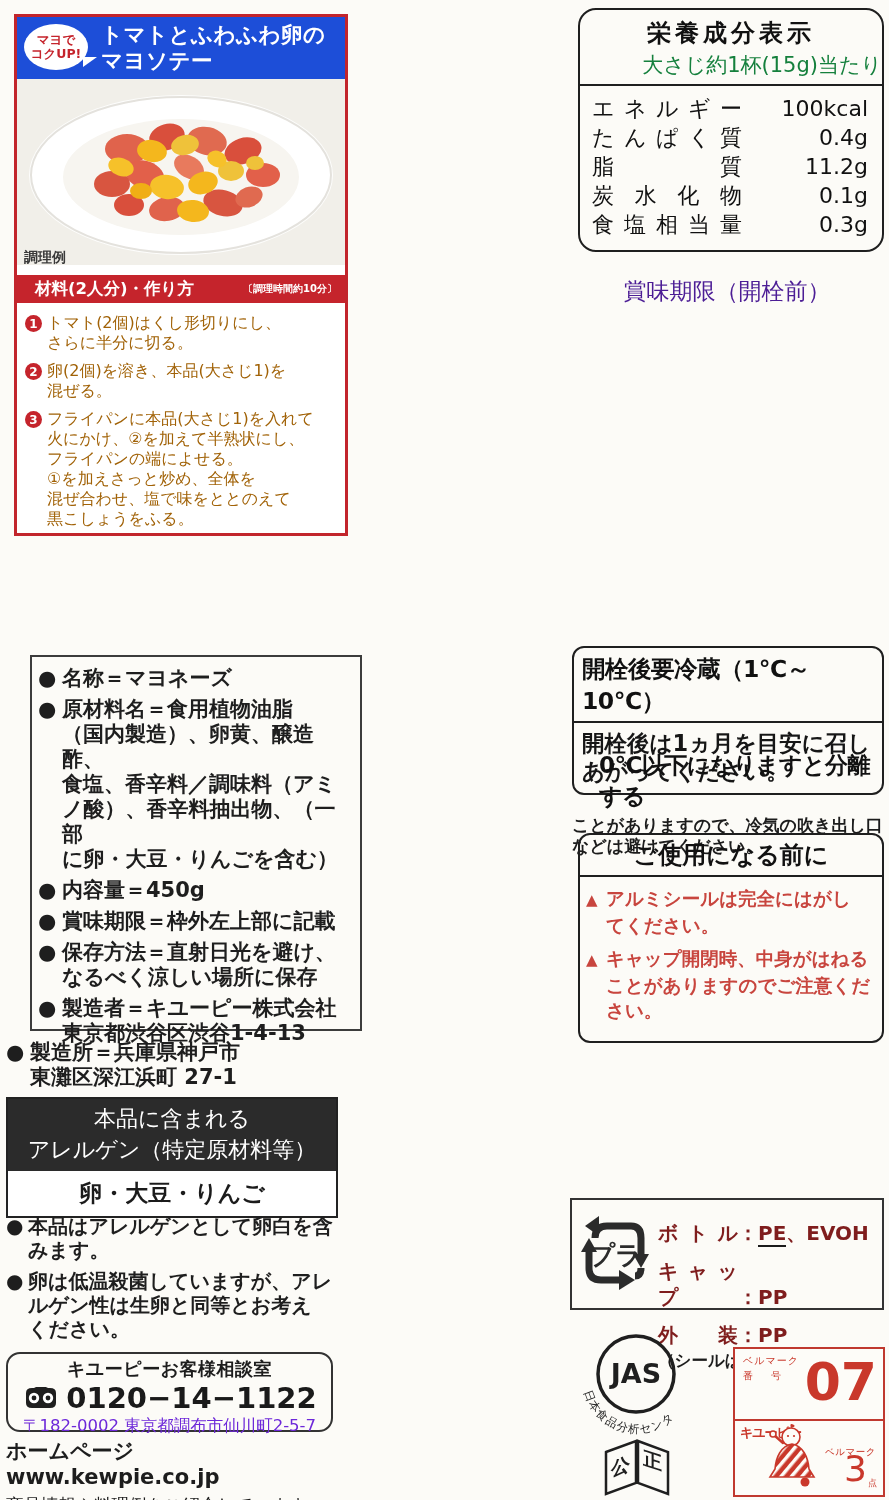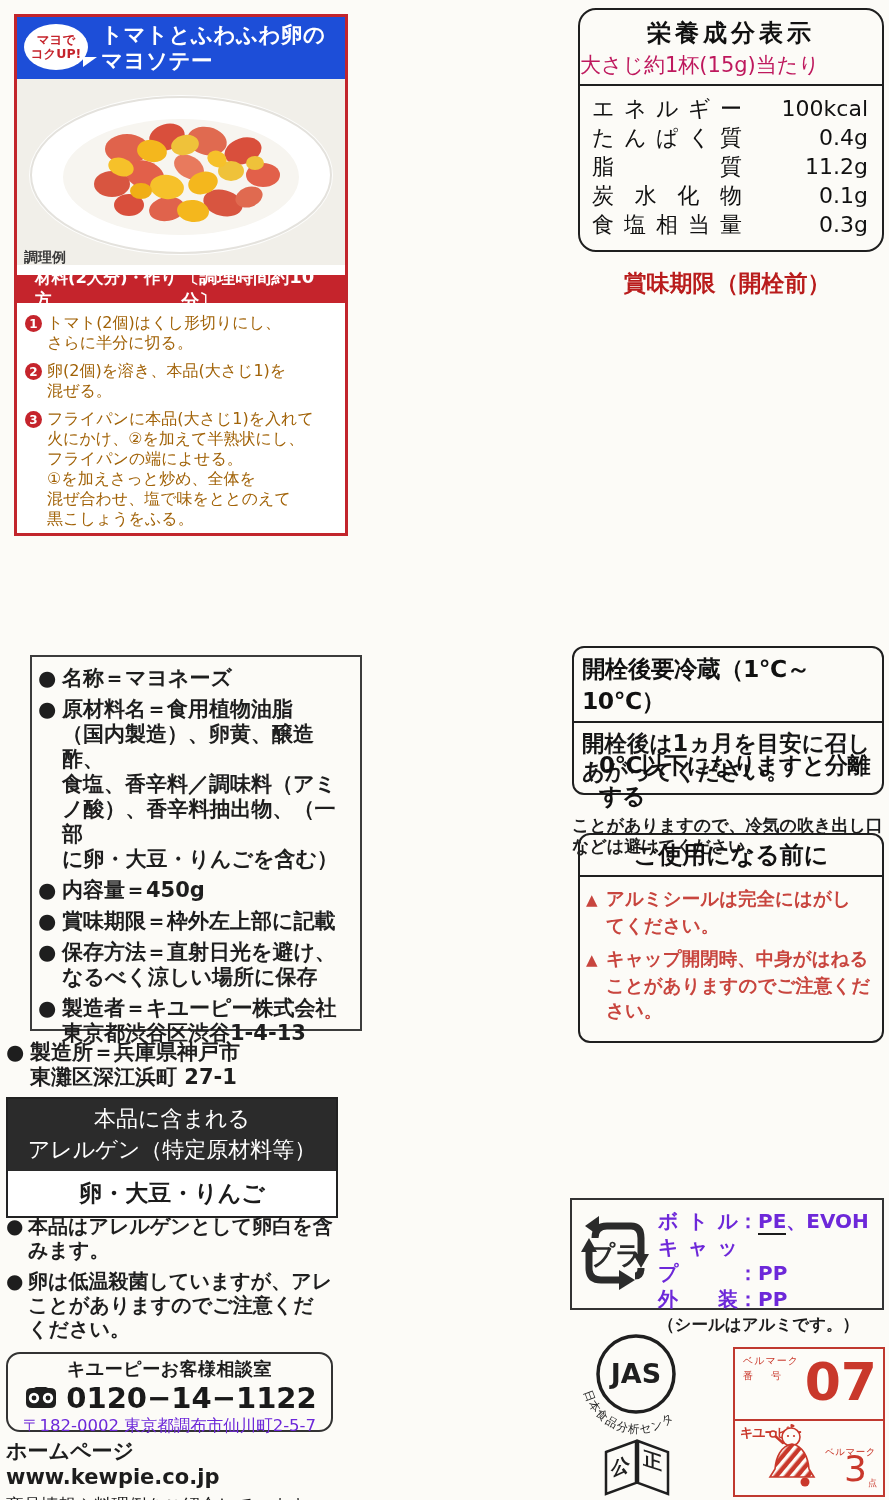--- a/index.html
+++ b/index.html
@@ -18,43 +18,43 @@
             border-radius:50%; color:#c5242c; font-weight:bold; font-size:12.5px; line-height:1.15;
             display:flex; align-items:center; justify-content:center; text-align:center; }
   .bubble-tail { position:absolute; left:66px; top:40px; width:0; height:0;
                  border-left:14px solid #fff; border-bottom:10px solid transparent; }
   .recipe-title { color:#fff; font-weight:bold; font-size:21.5px; line-height:1.2; letter-spacing:0.5px; }
   .photo { position:absolute; left:0; top:62px; width:328px; height:186px; overflow:hidden; }
   .photo-caption { position:absolute; left:7px; top:232px; font-size:14px; font-weight:bold; color:#3a3a3a; }
   .mat-bar { position:absolute; left:0; top:258px; width:328px; height:28px; background:#c5242c;
              color:#fff; display:flex; align-items:center; padding:0 8px 0 18px; }
   .mat-left { font-weight:bold; font-size:16.5px; }
-  .mat-right { font-weight:bold; font-size:18px; margin-left:auto; }
+  .mat-right { font-weight:bold; font-size:10px; margin-left:auto; }
   .steps { position:absolute; left:0; top:286px; width:328px; padding:10px 6px 0 8px; }
   .step { display:flex; margin-bottom:8px; }
   .step-num { flex:0 0 17px; width:17px; height:17px; margin-top:2px; border-radius:50%;
               background:#c5242c; color:#fff; font-size:12px; font-weight:bold;
               display:inline-flex; align-items:center; justify-content:center; }
   .step-text { margin-left:5px; font-size:16px; line-height:20px; font-weight:500; color:#a16207; }
 
   
   .nutrition { left:578px; top:8px; width:306px; height:244px; border:2.5px solid #1f1f1f;
                border-radius:18px; padding-top:7px; background:transparent; }
   .nut-title { text-align:center; font-weight:bold; font-size:24px; letter-spacing:4px; color:#111; }
-  .nut-sub { text-align:left; font-size:21px; color:#be185d; margin-top:2px; font-weight:500; }
+  .nut-sub { text-align:right; font-size:21px; color:#15803d; margin-top:2px; font-weight:500; }
   .nut-divider { border-bottom:2px solid #1f1f1f; margin-top:5px; }
   .nut-rows { padding:8px 14px 0 12px; }
   .nut-row { display:flex; justify-content:space-between; align-items:baseline; height:29px;
              font-size:22px; color:#111; font-weight:500; }
   .nut-label { display:inline-block; width:150px; text-align:justify; text-align-last:justify; }
   .nut-value { }
 
   
-  .best-before { left:570px; top:268px; width:314px; text-align:center; font-size:23px;
-                 color:#b91c1c; font-weight:700; }
+  .best-before { left:570px; top:276px; width:314px; text-align:center; font-size:23px;
+                 color:#4c1d95; font-weight:400; }
 
   
   .info-box { left:6px; top:655px; width:332px; height:376px; border:2px solid #3c3c3c;
               padding:9px 6px 0 6px; background:transparent;margin-left:24px; }
   .info-item { padding-left:24px; margin-bottom:6px; font-size:21px; line-height:25px;
                font-weight:600; color:#1e1e1e; }
   .blt { display:inline-block; width:24px; margin-left:-24px; }
   .maker-note { left:6px; top:1040px; width:336px; }
 
   
@@ -95,21 +95,21 @@
   .before-body { padding:9px 6px 10px 6px; }
   .warn-item { padding-left:20px; color:#c8453e; font-weight:bold; font-size:18.5px;
                line-height:25px; margin-bottom:8px; }
   .warn-mark { display:inline-block; width:20px; margin-left:-20px; font-size:15px; }
 
   
   .recycle-box { left:570px; top:1198px; width:314px; height:112px; border:2px solid #333;
                  display:flex; }
   .pla-mark { flex:0 0 86px; display:flex; align-items:center; justify-content:center; }
   .rc-col { padding-top:8px; }
-  .rc-row { font-size:20px; font-weight:600; color:#6d28d9; line-height:26px; }
+  .rc-row { font-size:20px; font-weight:600; color:#7f1d1d; line-height:26px;margin-top:12px; }
   .rc-label { display:inline-block; width:80px; text-align:justify; text-align-last:justify; }
   .rc-underline { border-bottom:2px solid #1b1b1b; }
   .rc-note { font-size:16.5px; font-weight:600; color:#1b1b1b; margin-top:2px; }
 
   
   .jas-mark { left:578px; top:1330px; }
   .fair-mark { left:598px; top:1436px; }
   .bell-box { left:733px; top:1347px; width:152px; height:150px; border:2px solid #c0392f;
               color:#c9382b; background:#fdfcf8; }
   .bell-top { position:relative; height:72px; border-bottom:2px solid #c0392f; }
@@ -273,21 +273,21 @@
     <div class="allergen-body">卵・大豆・りんご</div>
   </div>
 
   <div class="abs allergen-notes">
     <div class="info-item">
       <span class="blt">●</span><span class="pre">本品はアレルゲンとして卵白を含
 みます。</span>
     </div>
     <div class="info-item">
       <span class="blt">●</span><span class="pre">卵は低温殺菌していますが、アレ
-ことがありますのでご注意くだ
+ルゲン性は生卵と同等とお考え
 ください。</span>
     </div>
   </div>
 
   <div class="abs contact-box">
     <div class="contact-title">キユーピーお客様相談室</div>
     <div class="phone-row">
       <svg width="38" height="22" viewBox="0 0 38 22">
         <path d="M4 6 Q4 1 10 1 L28 1 Q34 1 34 6 L34 16 Q34 21 28 21 L10 21 Q4 21 4 16 Z" fill="#1f1f1f"></path>
         <path d="M12 1 Q19 -3 26 1 Z" fill="#1f1f1f"></path>

